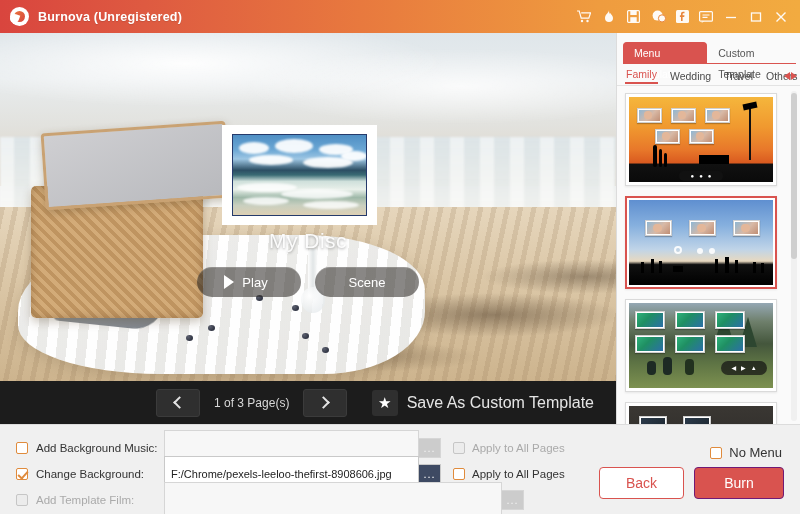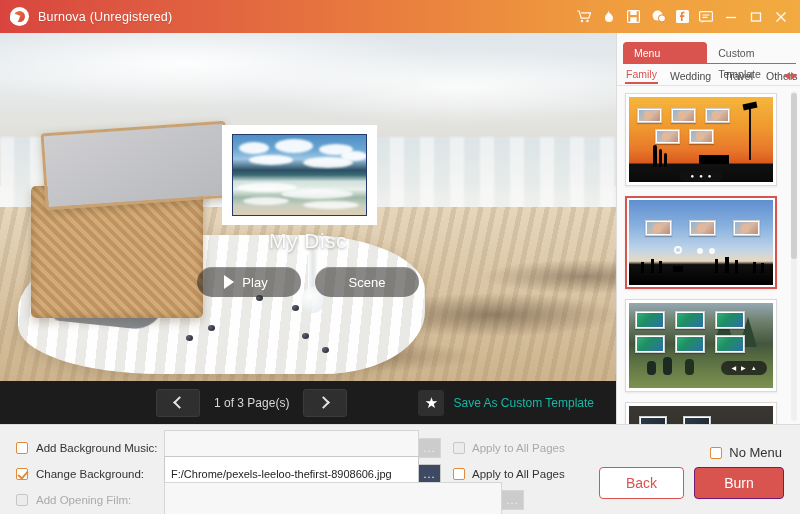--- a/index.html
+++ b/index.html
@@ -7,21 +7,21 @@
     width: 800px; height: 514px;
     font-family: "Liberation Sans", sans-serif;
     background: #f2f2f2; overflow: hidden;
   }
   #app { position: relative; width: 800px; height: 514px; background: #f4f4f4; }
 
   
   .titlebar {
     position: absolute; left: 0; top: 0; width: 800px; height: 33px;
     background: linear-gradient(to right, #d9453e 0%, #de5a41 18%, #e8793e 45%, #ef9c3f 75%, #f2ab40 100%);
-    display: flex; align-items: center;
+    display: flex; align-items: center; font-weight: bold;
   }
   .logo-wrap { margin-left: 10px; display: flex; align-items: center; }
   .logo {
     width: 19px; height: 19px; border-radius: 50%;
     background: #fff; position: relative; display: inline-block;
   }
   .logo::before {
     content: ""; position: absolute; left: 4px; top: 4px;
     width: 11px; height: 11px; border-radius: 50%;
     background: linear-gradient(135deg,#e8743e,#d9453e);
@@ -186,21 +186,21 @@
   .chev { width: 9px; height: 9px; border-top: 2px solid #e3e3e3; border-right: 2px solid #e3e3e3; }
   .chev.l { transform: rotate(-135deg); margin-left: 3px; }
   .chev.r { transform: rotate(45deg); margin-right: 3px; }
   .pagecount { color: #d8d8d8; font-size: 12px; margin: 0 14px; white-space: nowrap; }
   .savecustom { margin-left: auto; margin-right: 22px; display: flex; align-items: center; gap: 9px; cursor: pointer; }
   .starbox {
     width: 26px; height: 26px; background: #2f2f2f; border-radius: 3px;
     display: flex; align-items: center; justify-content: center;
   }
   .star { color: #ffffff; font-size: 15px; line-height: 1; }
-  .savecustom-label { color: #14b8a6; font-size: 12px; }
+  .savecustom-label { color: #e5e5e5; font-size: 16px; }
 
   
   .tpanel {
     position: absolute; left: 616px; top: 33px; width: 184px; height: 391px;
     background: #fafafa; border-left: 1px solid #dcdcdc;
   }
   .ttabs { display: flex; height: 22px; margin: 8px 0 0 6px; align-items: flex-end; }
   .ttab {
     height: 21px; padding: 0 10px; font-size: 10.5px; line-height: 21px;
     border: 1px solid #d9534f; border-bottom: none;
@@ -615,21 +615,21 @@
       <span class="pathbox" style="width:255px">F:/Chrome/pexels-leeloo-thefirst-8908606.jpg</span>
       <span class="dots">...</span>
       <span class="apply">
         <span class="cb"></span>
         <span class="apply-label">Apply to All Pages</span>
       </span>
     </div>
 
     <div class="optrow r3">
       <span class="cb dis"></span>
-      <span class="opt-label dis">Add Opening Film:</span>
+      <span class="opt-label dis">Add Template Film:</span>
       <span class="pathbox dis" style="width:338px"></span>
       <span class="dots dis">...</span>
     </div>
 
     <div class="nomenu">
       <span class="cb"></span>
       <span class="nomenu-label">No Menu</span>
     </div>
 
     <div class="actions">

